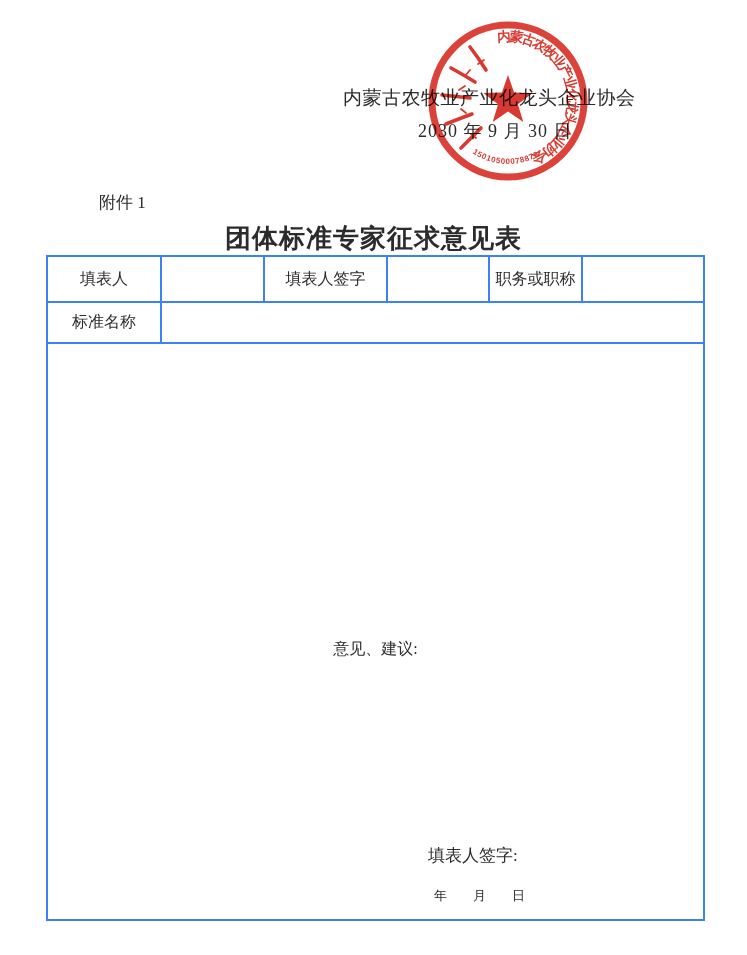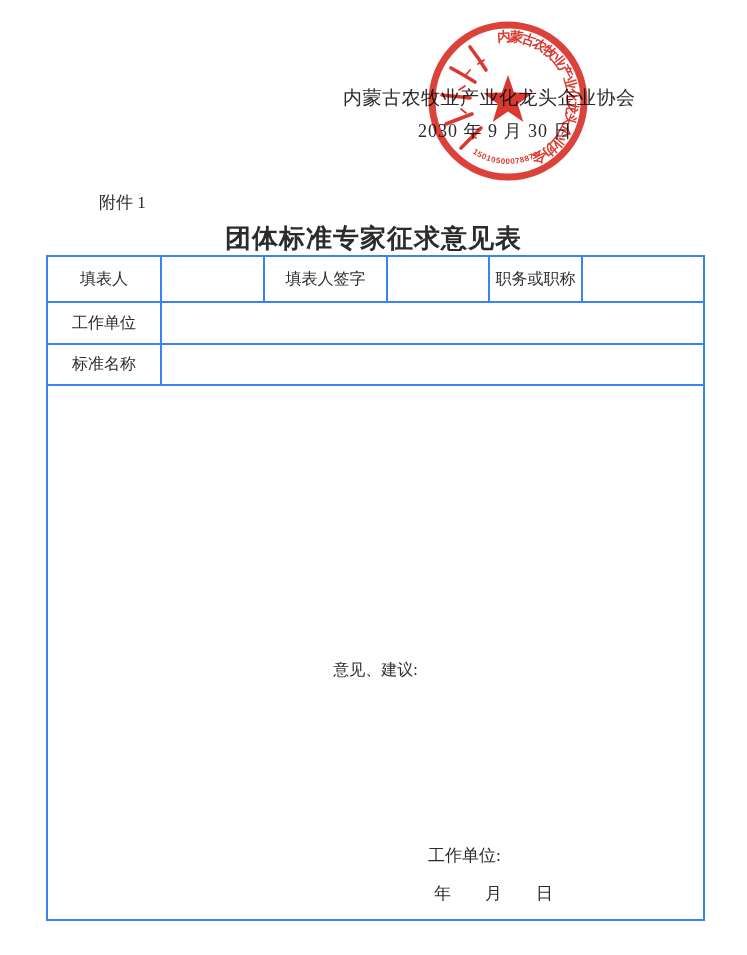--- a/index.html
+++ b/index.html
@@ -52,21 +52,21 @@
     text-align:left;vertical-align:top;
     padding:9px 6px;font-size:17px;
   }
   .opinion-label{display:inline-block;margin-top:36px;}
   .sig-label{
     position:absolute;left:380px;bottom:52px;
     font-size:17px;white-space:nowrap;
   }
   .sig-date{
     position:absolute;left:386px;bottom:14px;
-    font-size:17px;white-space:nowrap;
+    font-size:13px;white-space:nowrap;
   }
   .stamp text{
     font-family:"Liberation Sans","DejaVu Sans",sans-serif;
   }
 </style>
 </head>
 <body>
 
 <div class="page">
 
@@ -117,31 +117,27 @@
     </colgroup>
     <tbody>
         <tr class="r1">
       <td>填表人</td>
       <td></td>
       <td>填表人签字</td>
       <td></td>
       <td>职务或职称</td>
       <td></td>
     </tr>
-    <tr class="r2">
-      <td>工作单位</td>
-      <td colspan="5"></td>
-    </tr>
     <tr class="r3">
       <td>标准名称</td>
       <td colspan="5"></td>
     </tr>
     <tr class="r4">
       <td colspan="6" class="opinion-cell">
         <span class="opinion-label">意见、建议:</span>
-        <span class="sig-label">工作单位:</span>
+        <span class="sig-label">填表人签字:</span>
         <span class="sig-date">年　　月　　日</span>
       </td>
     </tr>
   </tbody>
     </table>
 
 </div>
 
 </body></html>

